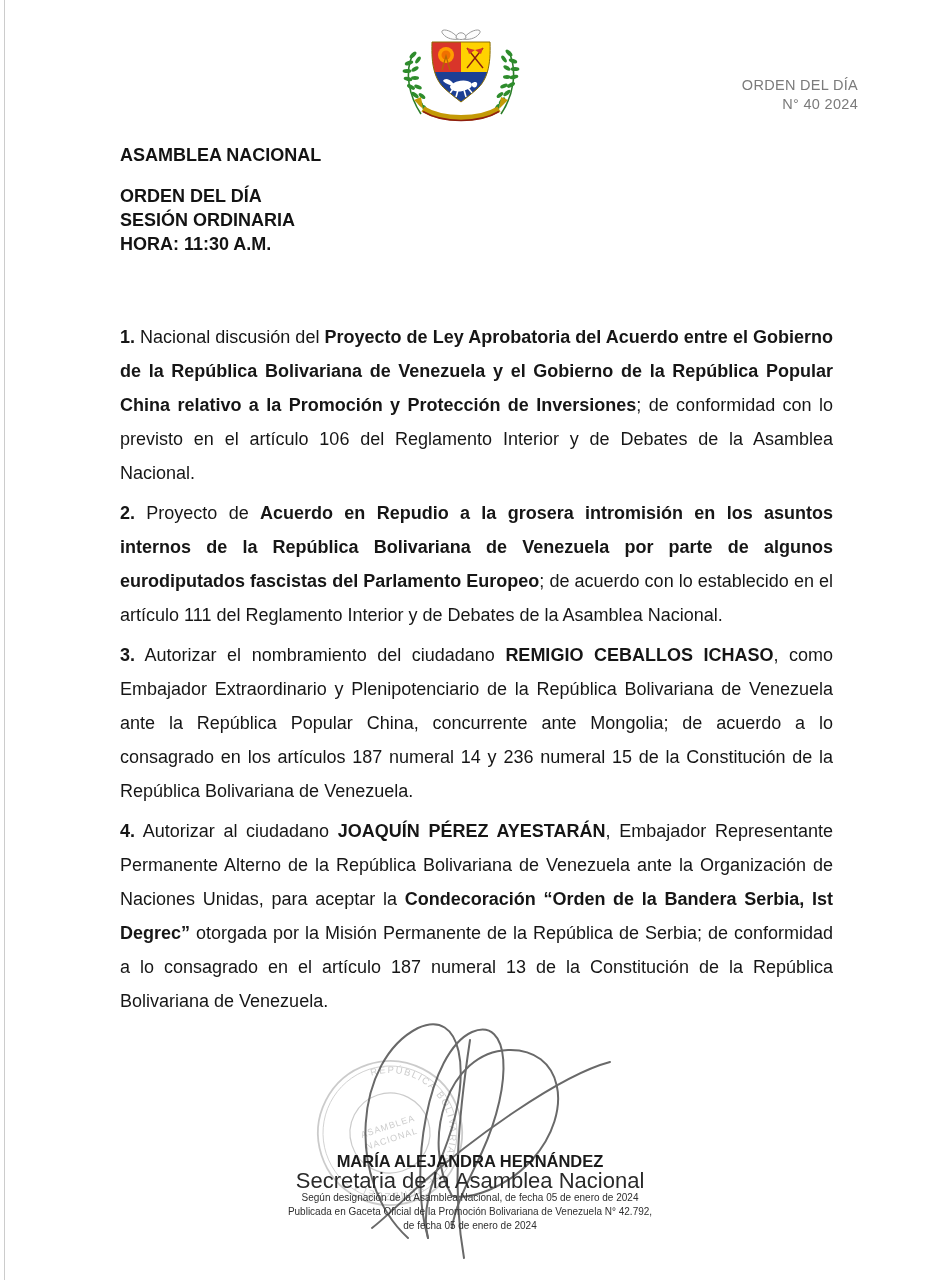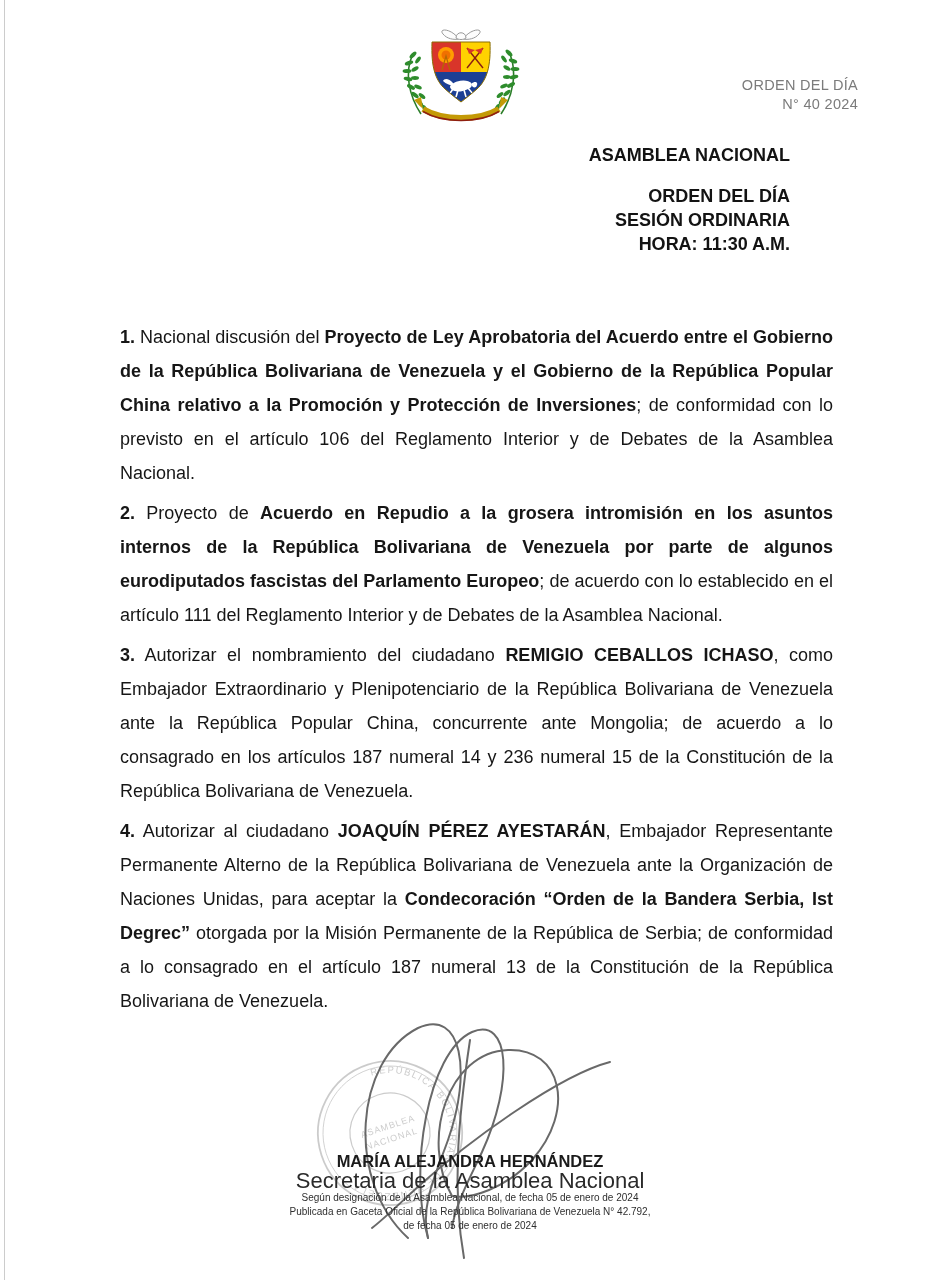--- a/index.html
+++ b/index.html
@@ -15,21 +15,21 @@
     background: #cccccc;
   }
   .doc-ref {
     position: absolute; top: 76px; right: 80px;
     text-align: right; color: #7b7b7b;
     font-size: 14.5px; line-height: 19px; letter-spacing: .3px;
   }
   .coa { position: absolute; left: 399px; top: 26px; }
   .heading {
     position: absolute; left: 120px; top: 143px; width: 670px;
-    text-align: right; font-weight: bold;
+    text-align: left; font-weight: bold;
     font-size: 18px; line-height: 24px; color: #131313;
   }
   .heading .block2 { margin-top: 17px; }
   .agenda {
     position: absolute; left: 120px; top: 320px; width: 713px;
     font-size: 18px; line-height: 34px; text-align: justify;
     color: #161616;
   }
   .agenda p { margin: 0 0 6px 0; }
   .agenda b { font-weight: bold; }
@@ -181,15 +181,15 @@
     <path d="M152 196 C120 140 148 52 208 50 C262 48 276 110 232 160 C206 188 170 200 152 196"></path>
     <path d="M310 62 C260 75 170 140 120 185 C100 203 85 218 72 228"></path>
     <path d="M170 40 C158 120 152 190 164 258"></path>
   </g>
 </svg>
 
 <div class="sig-block">
   <div class="sig-name">MARÍA ALEJANDRA HERNÁNDEZ</div>
   <div class="sig-role">Secretaria de la Asamblea Nacional</div>
   <div class="sig-note">Según designación de la Asamblea Nacional, de fecha 05 de enero de 2024</div>
-  <div class="sig-note">Publicada en Gaceta Oficial de la República Bolivariana de Venezuela N° 42.792,</div>
+  <div class="sig-note">Publicada en Gaceta Oficial de la Promoción Bolivariana de Venezuela N° 42.792,</div>
   <div class="sig-note">de fecha 05 de enero de 2024</div>
 </div>
 
 </body></html>

